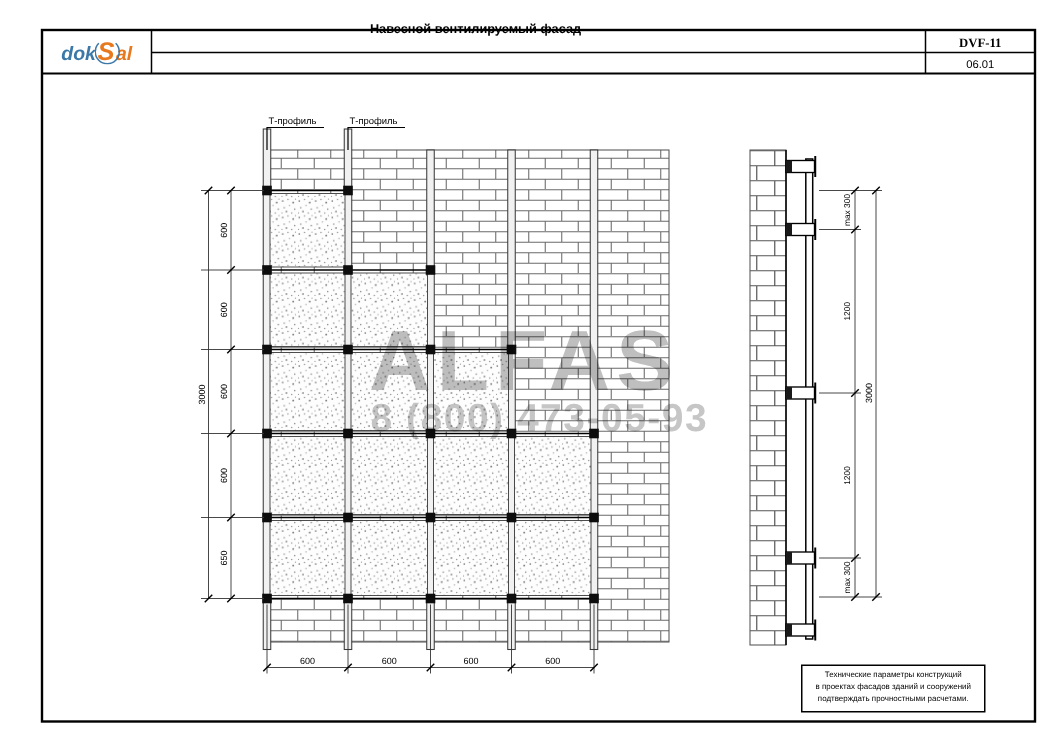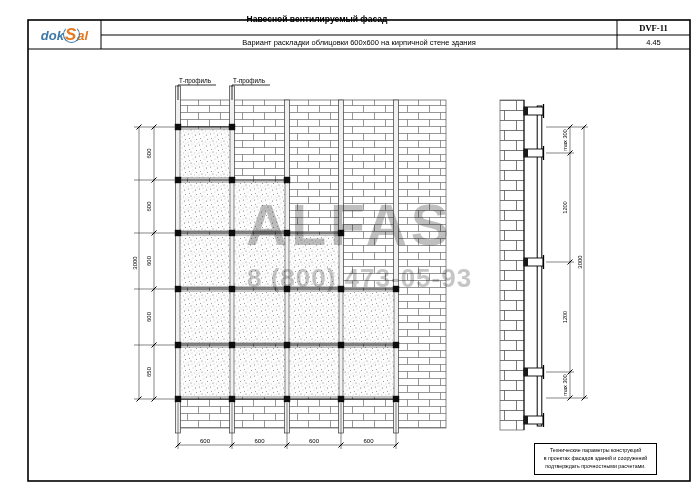--- a/index.html
+++ b/index.html
@@ -251,26 +251,25 @@
       </g>
     </g>
   </svg>
 
   <div class="abs cell" style="left:28px;top:20px;width:73px;height:29px;">
     <span class="logo">
       <span class="p1">dok</span><span class="p2">S</span><span class="p3">al</span>
     </span>
   </div>
   <div class="abs cell title-main" style="left:101px;top:11px;width:432px;height:15px;">Навесной вентилируемый фасад</div>
-  <div class="abs cell title-sub" style="left:101px;top:35px;width:516px;height:14px;">Вариант раскладки облицовки 600х600 на кирпичной стене здания</div>
   <div class="abs cell code" style="left:617px;top:20px;width:73px;height:15px;font-family:Liberation Serif, serif;">DVF-11</div>
-  <div class="abs cell sheet" style="left:617px;top:35px;width:73px;height:14px;">4.45</div>
+  <div class="abs cell sheet" style="left:617px;top:35px;width:73px;height:14px;">06.01</div>
 
   <div class="abs note-box" style="left:534px;top:443px;width:121px;height:30px;">
     <div>Технические параметры конструкций</div>
     <div>в проектах фасадов зданий и сооружений</div>
     <div>подтверждать прочностными расчетами.</div>
   </div>
 
-  <div class="abs wm wm1" style="left:246px;top:192px;">ALFAS</div>
+  <div class="abs wm wm1" style="left:246px;top:208px;">ALFAS</div>
   <div class="abs wm wm2" style="left:247px;top:263px;">8 (800) 473-05-93</div>
 
 </div>
 
 </body></html>

